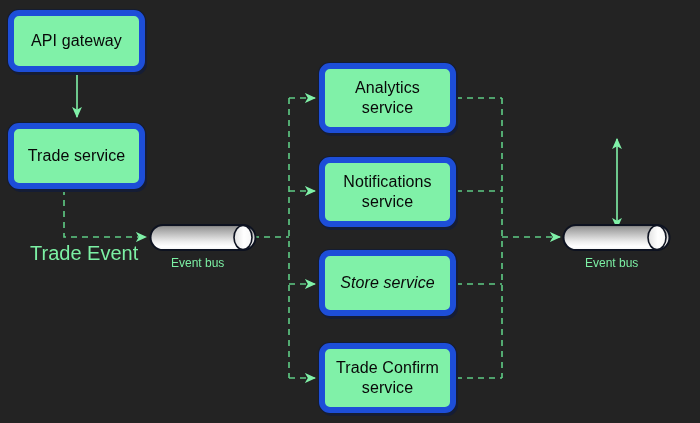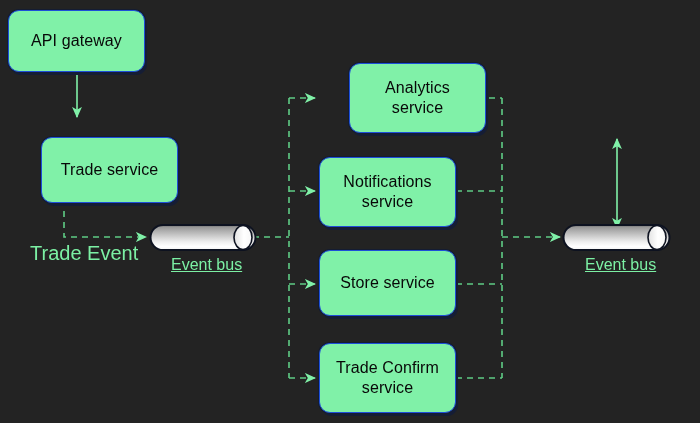--- a/index.html
+++ b/index.html
@@ -20,21 +20,21 @@
     position: absolute;
     left: 0;
     top: 0;
     width: 700px;
     height: 423px;
   }
   .node-box {
     position: absolute;
     box-sizing: border-box;
     background: #80f1a8;
-    border: 1px solid #1d4ed8;
+    border: 6px solid #1d4ed8;
     border-radius: 11px;
     box-shadow: 2px 3px 0 0 #151d35, 0 0 0 1px #141c32;
     display: flex;
     align-items: center;
     justify-content: center;
     text-align: center;
     color: #080808;
     font-size: 16px;
     line-height: 1.22;
     letter-spacing: 0.1px;
@@ -47,21 +47,21 @@
   }
   .cyl {
     position: absolute;
   }
   .edge-label {
     position: absolute;
     color: #7cf0a4;
     white-space: nowrap;
     -webkit-font-smoothing: antialiased;
   }
-  .edge-label.small { font-size: 16px; text-decoration: underline; }
+  .edge-label.small { font-size: 12px; }
   .edge-label.big { font-size: 20px; }
 </style>
 </head>
 <body>
 
 <div id="canvas">
 
   <svg id="svg-layer" viewBox="0 0 700 423" xmlns="http://www.w3.org/2000/svg">
     <defs>
       <marker id="arrow-solid" viewBox="0 0 10 10" refX="9" refY="5" markerWidth="7" markerHeight="7" orient="auto-start-reverse">
@@ -137,35 +137,35 @@
     <g class="cyl">
       <path d="M 576 225 L 657 225 A 12 12 0 0 1 657 250 L 576 250 A 12 12 0 0 1 576 225 Z" fill="url(#cyl-body)" stroke="#0d1220" stroke-width="2"></path>
       <ellipse cx="657" cy="237.5" rx="9" ry="12" fill="url(#cyl-cap)" stroke="#0d1220" stroke-width="1.6"></ellipse>
     </g>
   </svg>
 
   <div class="node-box" style="left:8px; top:10px; width:137px; height:62px;">
     <span class="node-label">API gateway</span>
   </div>
 
-  <div class="node-box" style="left:8px; top:137px; width:137px; height:66px;margin-left:33px;">
+  <div class="node-box" style="left:8px; top:123px; width:137px; height:66px;">
     <span class="node-label">Trade service</span>
   </div>
 
-  <div class="node-box" style="left:319px; top:63px; width:137px; height:70px;margin-left:30px;">
+  <div class="node-box" style="left:319px; top:63px; width:137px; height:70px;">
     <span class="node-label">Analytics
 service</span>
   </div>
 
   <div class="node-box" style="left:319px; top:157px; width:137px; height:70px;text-align:center;">
     <span class="node-label">Notifications
 service</span>
   </div>
 
-  <div class="node-box" style="left:319px; top:250px; width:137px; height:66px;">
+  <div class="node-box" style="left:319px; top:250px; width:137px; height:66px;font-style:italic;">
     <span class="node-label">Store service</span>
   </div>
 
   <div class="node-box" style="left:319px; top:343px; width:137px; height:70px;justify-content:center;">
     <span class="node-label">Trade Confirm
 service</span>
   </div>
 
 
   <div class="edge-label big" style="left:30px; top:242px;">Trade Event</div>

